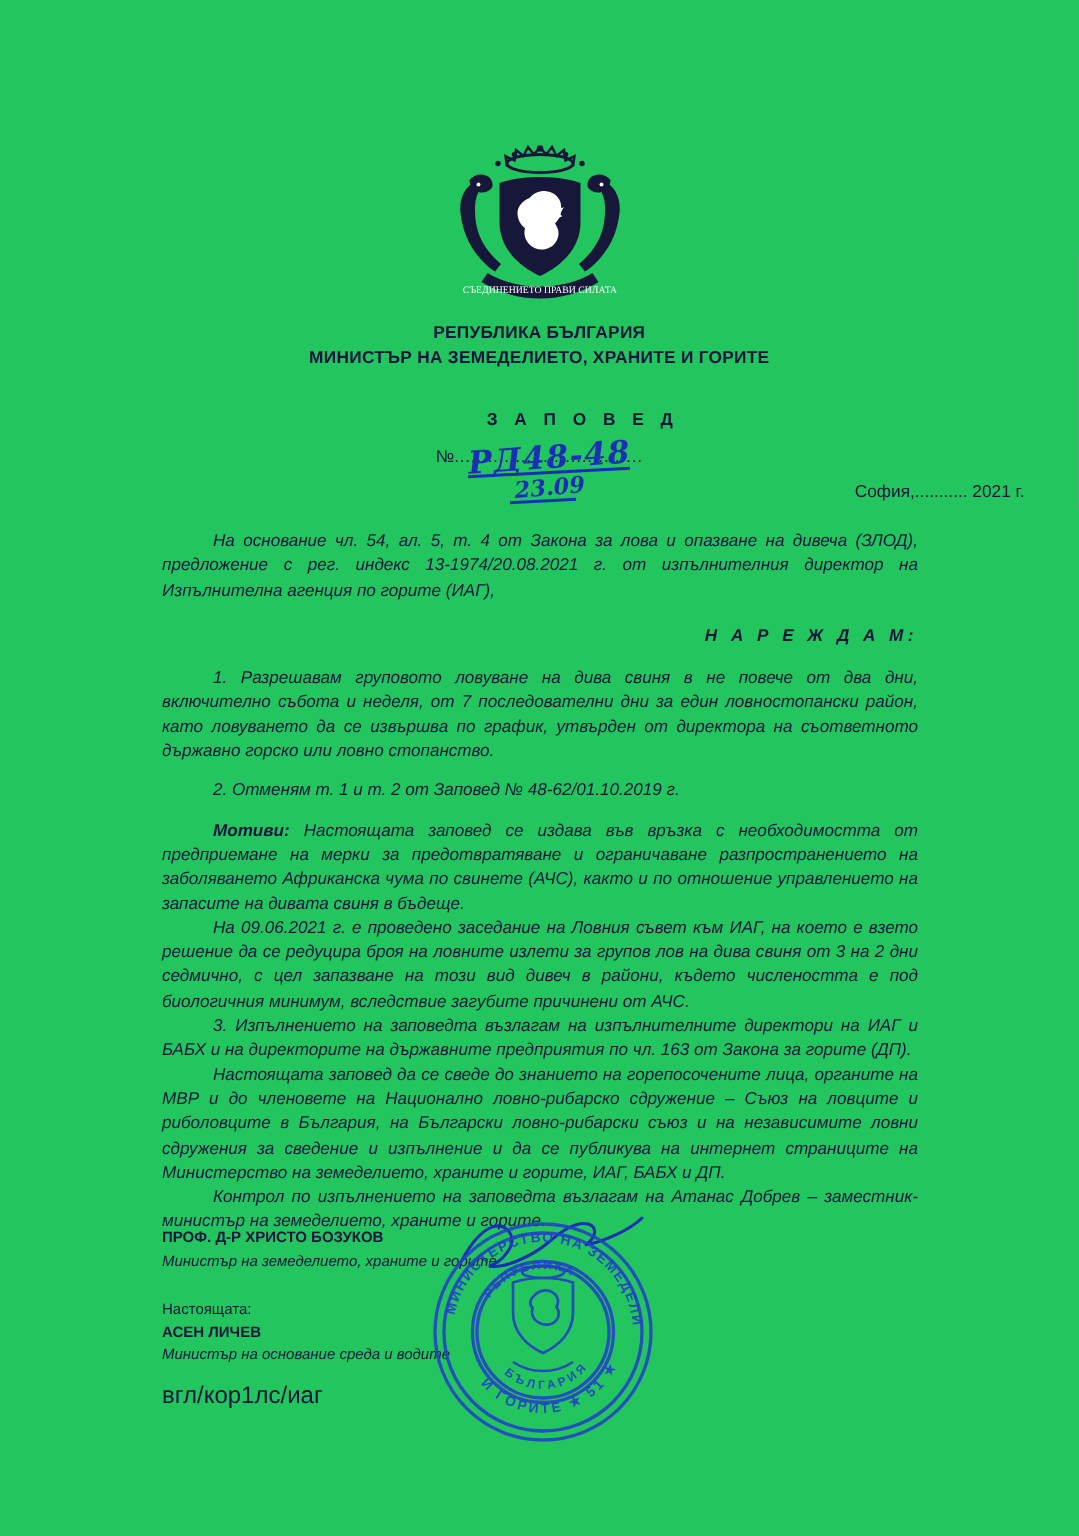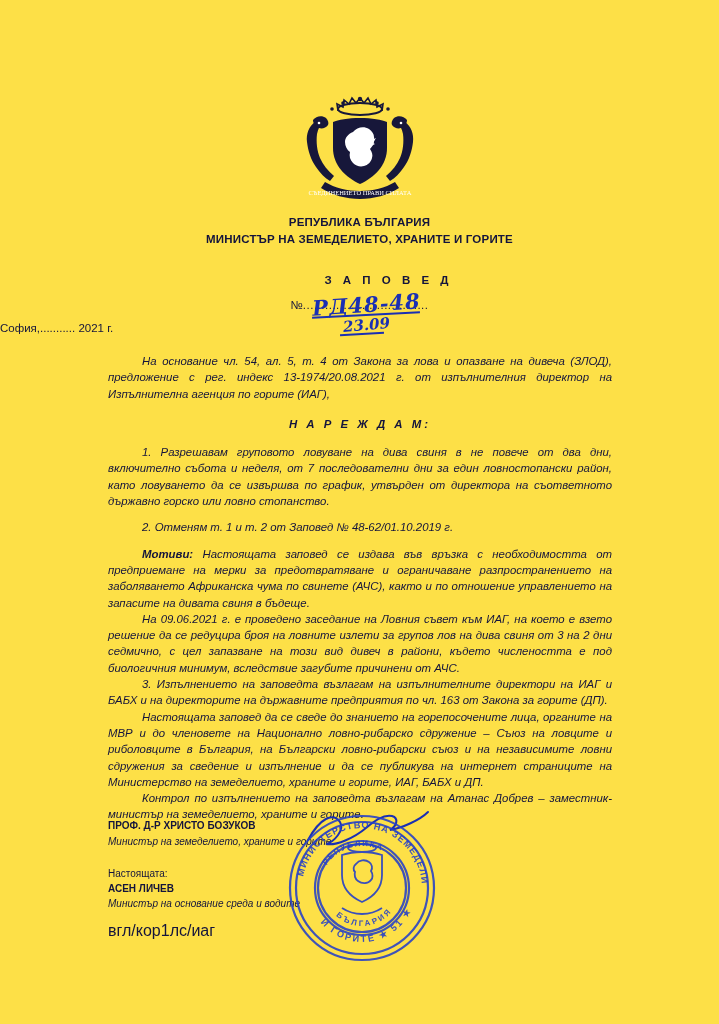--- a/index.html
+++ b/index.html
@@ -10,21 +10,21 @@
   body {
     width: 719px;
     height: 1024px;
     overflow: hidden;
     font-family: "Liberation Sans", sans-serif;
   }
   .page {
     position: relative;
     width: 719px;
     height: 1024px;
-    background: #fde047;
+    background: #22c55e;
     box-sizing: border-box;
     padding: 0;
     overflow: hidden;
   }
   .page-inner {
     position: absolute;
     left: 0; top: 0;
     width: 719px;
     height: 1024px;
   }
@@ -70,21 +70,21 @@
     font-size: 11.5px;
     color: #14143c;
   }
   .numline .dots {
     letter-spacing: .5px;
   }
   .cityline {
     position: absolute;
     left: 0; width: 683px;
     top: 322px;
-    text-align: left;
+    text-align: right;
     font-size: 11.5px;
     color: #14143c;
   }
   
   .hand {
     position: absolute;
     color: #1a2fb4;
     font-family: "DejaVu Serif", serif;
     font-style: italic;
     font-weight: bold;
@@ -133,21 +133,21 @@
     color: #14143c;
     text-align: justify;
   }
   .body-text p {
     margin: 0;
     font-style: italic;
   }
   .p-indent { text-indent: 34px; }
   .gap { height: 10px; }
   .nareja {
-    text-align: center;
+    text-align: right;
     font-weight: bold;
     letter-spacing: 3px;
     margin: 14px 0 12px 0 !important;
   }
   .motivi { font-weight: bold; }
 
   
   .sig {
     position: absolute;
     left: 108px;

